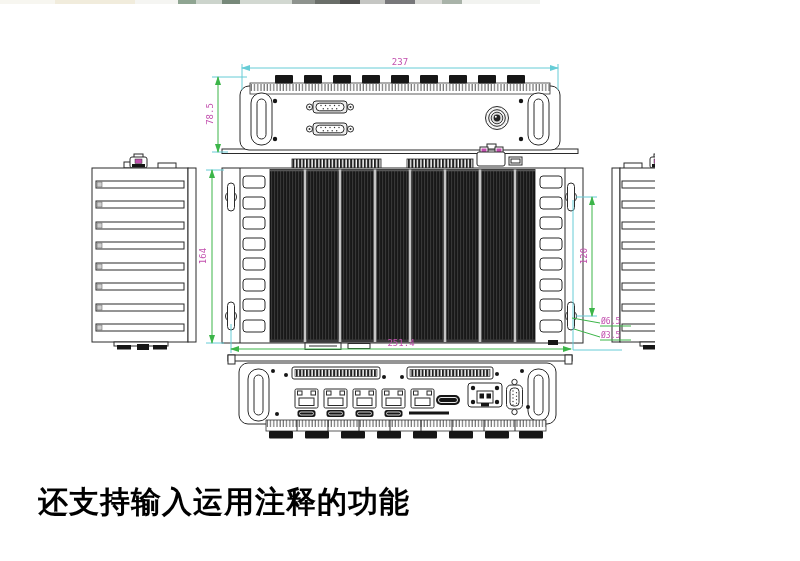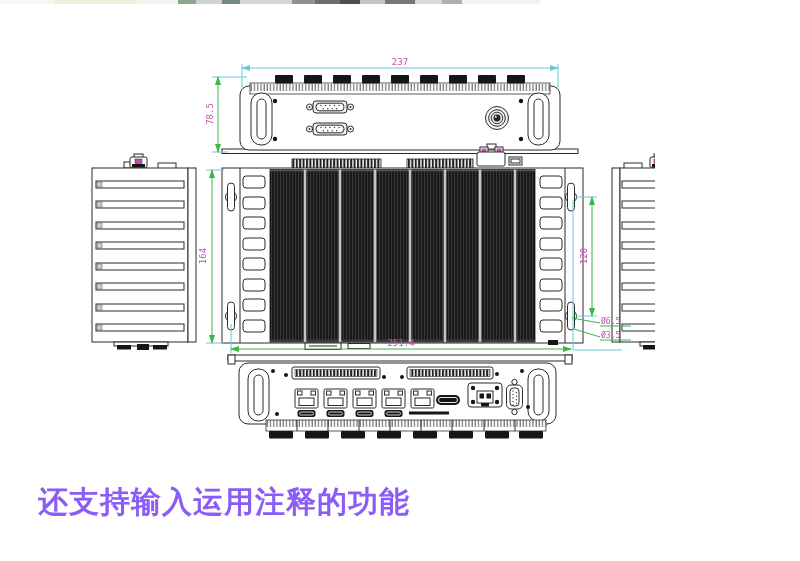--- a/index.html
+++ b/index.html
@@ -395,14 +395,14 @@
         <use href="#foot" x="341" y="431"></use>
           <use href="#foot" x="377" y="431"></use>
         <use href="#foot" x="413" y="431"></use>
           <use href="#foot" x="449" y="431"></use>
         <use href="#foot" x="485" y="431"></use>
           <use href="#foot" x="519" y="431"></use>
       </g>
     </g>
   </svg>
 
-  <div class="caption" style="color: #8b5cf6;">还支持输入运用注释的功能</div>
+  <div class="caption" style="color: #000000;">还支持输入运用注释的功能</div>
 </div>
 
 </body></html>

